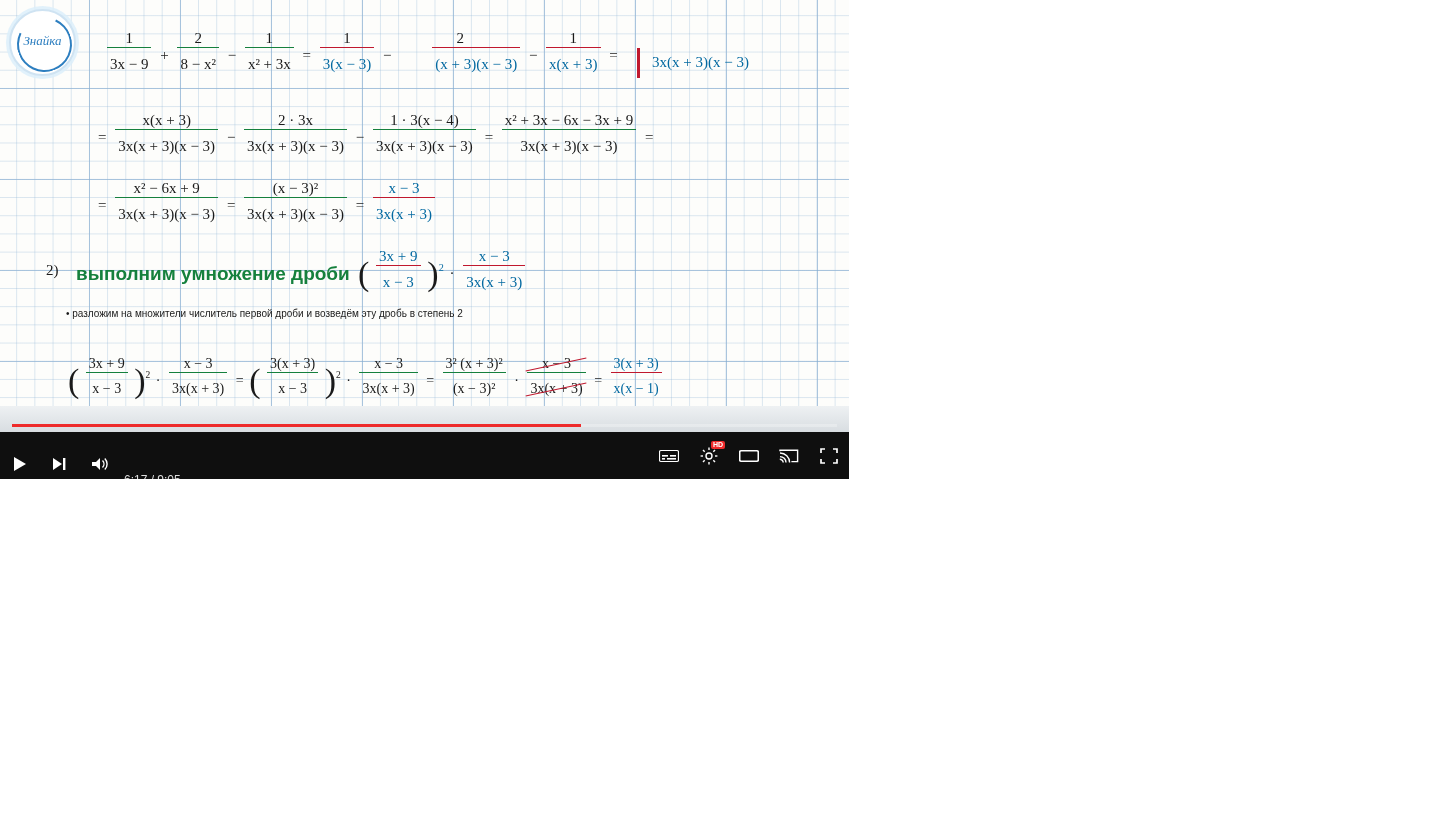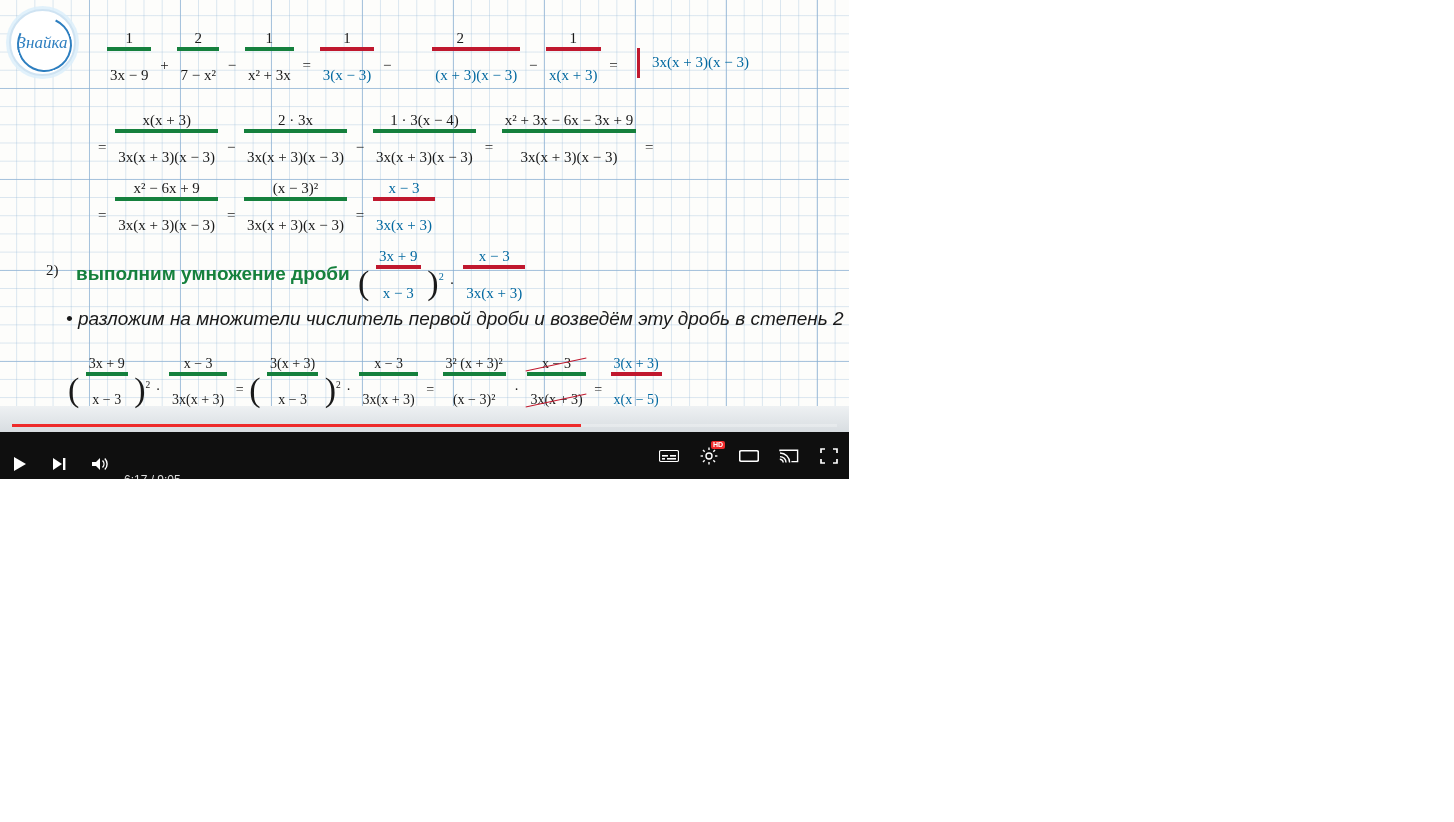--- a/index.html
+++ b/index.html
@@ -60,21 +60,21 @@
     width: 51px; height: 51px;
     border-radius: 50%;
     border: 2px solid #2e7fc0;
     border-top-color: transparent;
     transform: rotate(-20deg);
   }
   .logo .txt {
     position: absolute;
     left: 0; right: 0; top: 22px;
     text-align: center;
-    font-size: 17px;
+    font-size: 13px;
     font-style: italic;
     color: #2e7fc0;
     font-family: "Liberation Serif", serif;
   }
 
   
   .math {
     position: absolute;
     font-family: "Liberation Serif", serif;
     color: #1a1a1a;
@@ -82,21 +82,21 @@
     font-size: 15px;
   }
   .red { color: #0369a1; }
   .frac {
     display: inline-block;
     vertical-align: middle;
     text-align: center;
     margin: 0 3px;
   }
   .frac .num { display: block; padding: 0 3px; }
-  .frac .den { display: block; padding: 16px 3px; border-top: 4px solid #15803d; }
+  .frac .den { display: block; padding: 8px 3px; border-top: 1px solid #15803d; }
   .frac.red .den { border-top-color: #c0182e; }
   .op { display: inline-block; vertical-align: middle; padding: 0 2px; }
   sup { font-size: 0.68em; vertical-align: super; }
 
   .paren-big {
     display: inline-block;
     vertical-align: middle;
     font-size: 34px;
     line-height: 34px;
     font-family: "Liberation Serif", serif;
@@ -115,23 +115,22 @@
 
   .red-bar {
     position: absolute;
     width: 3px;
     background: #c0182e;
   }
 
   .bullets {
     position: absolute;
     font-family: "Liberation Sans", sans-serif;
-    font-size: 19px;
+    font-size: 10px;
     color: #1a1a1a;
-    font-style: italic;
   }
   .bullets div { margin-bottom: 2px; }
   .bullets .dot { color: #1a1a1a; }
 
   .label-bold {
     font-family: Liberation Sans, sans-serif;
     font-weight: bold;
     color: #15803d;
     font-size: 19px;
   }
@@ -211,21 +210,21 @@
   <div class="board-fade"></div>
 
   <div class="logo">
     <div class="ring"></div>
     <div class="txt">Знайка</div>
   </div>
 
   <div class="math" style="left:104px; top:30px;">
     <span class="frac"><span class="num">1</span><span class="den">3x − 9</span></span>
     <span class="op">+</span>
-    <span class="frac"><span class="num">2</span><span class="den">7 − x²</span></span>
+    <span class="frac"><span class="num">2</span><span class="den">8 − x²</span></span>
     <span class="op">−</span>
     <span class="frac"><span class="num">1</span><span class="den">x² + 3x</span></span>
     <span class="op">=</span>
     <span class="frac"><span class="num">1</span><span class="den red" style="border-top-color:#c0182e;">3(x − 3)</span></span>
     <span class="op">−</span>
     <span class="frac"><span class="num">2</span><span class="den red" style="border-top-color:#c0182e;margin-left:32px;">(x + 3)(x − 3)</span></span>
     <span class="op">−</span>
     <span class="frac"><span class="num">1</span><span class="den red" style="border-top-color:#c0182e;">x(x + 3)</span></span>
     <span class="op">=</span>
   </div>
@@ -279,21 +278,21 @@
     <span class="paren-big">(</span>
     <span class="frac"><span class="num">3(x + 3)</span><span class="den">x − 3</span></span>
     <span class="paren-big">)</span><sup>2</sup>
     <span class="op">·</span>
     <span class="frac"><span class="num">x − 3</span><span class="den">3x(x + 3)</span></span>
     <span class="op">=</span>
     <span class="frac"><span class="num">3² (x + 3)²</span><span class="den">(x − 3)²</span></span>
     <span class="op">·</span>
     <span class="frac"><span class="num strike">x − 3</span><span class="den strike">3x(x + 3)</span></span>
     <span class="op">=</span>
-    <span class="frac red"><span class="num">3(x + 3)</span><span class="den">x(x − 5)</span></span>
+    <span class="frac red"><span class="num">3(x + 3)</span><span class="den">x(x − 1)</span></span>
   </div>
 
   <div class="watermark">Z</div>
 
   <div class="progress-wrap">
     <div class="progress-track">
       <div class="progress-played" style="width: 69%;"></div>
     </div>
   </div>
 

